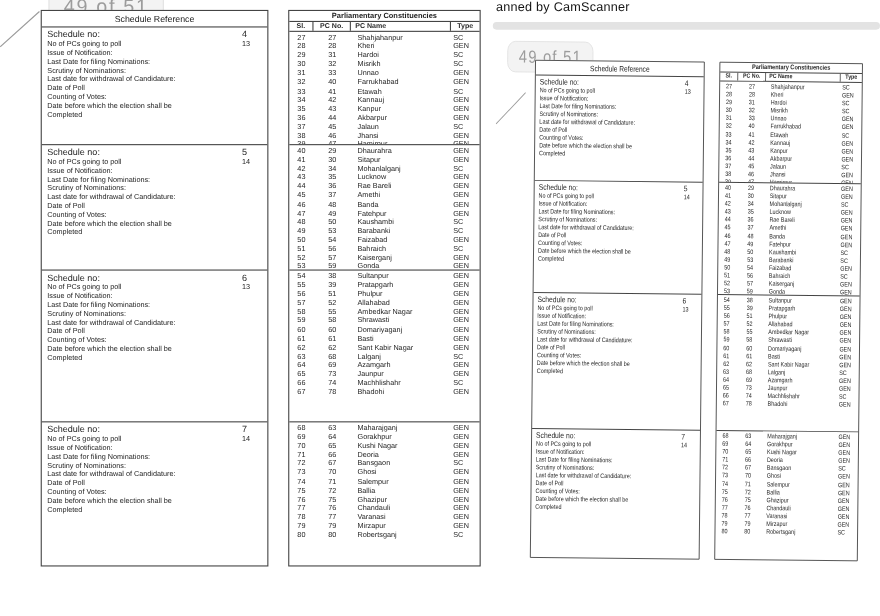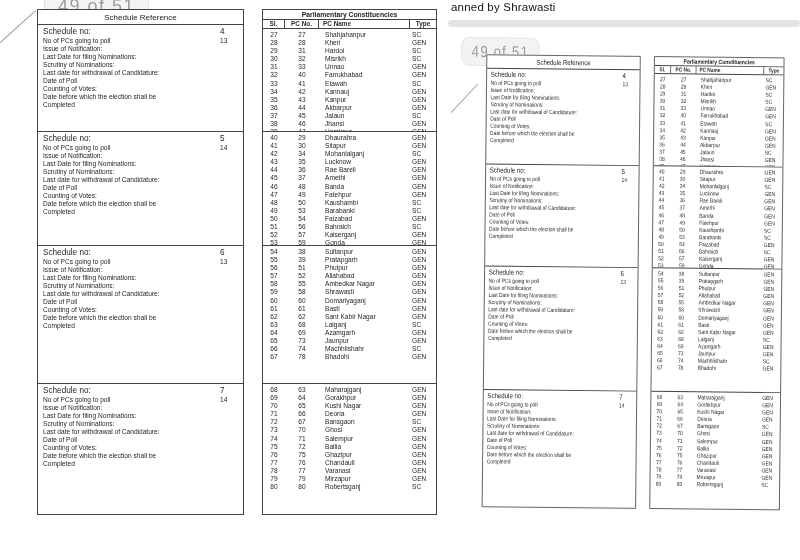--- a/index.html
+++ b/index.html
@@ -67,21 +67,21 @@
   .rb-block{position:absolute;left:0;width:100%;padding-top:2px;overflow:hidden;}
   .rb-row{display:flex;font-size:6.6px;line-height:8.1px;color:#262626;}
   .c-sl{width:22px;text-align:center;}
   .c-pcno{width:34px;text-align:center;}
   .c-name{flex:1;padding-left:6px;white-space:nowrap;}
   .c-type{width:26px;padding-left:2px;text-align:left;}
 </style>
 </head>
 <body>
 
-<div class="scan-caption">anned by Shrawasti</div>
+<div class="scan-caption">anned by CamScanner</div>
 <div class="scan-divider"></div>
 <div id="slotL" class="slot">
     <div class="page">
       <div class="bubble">49 of 51</div>
       <div class="slash"></div>
       <div class="doc-table">
         <div class="left-box">
           <div class="lb-header">Schedule Reference</div>
           <div class="lb-block bline" style="top: 15px; height: 107px;">
             <div class="lb-line big"><span class="lb-lbl">Schedule no:</span><span class="lb-val">4</span></div>

